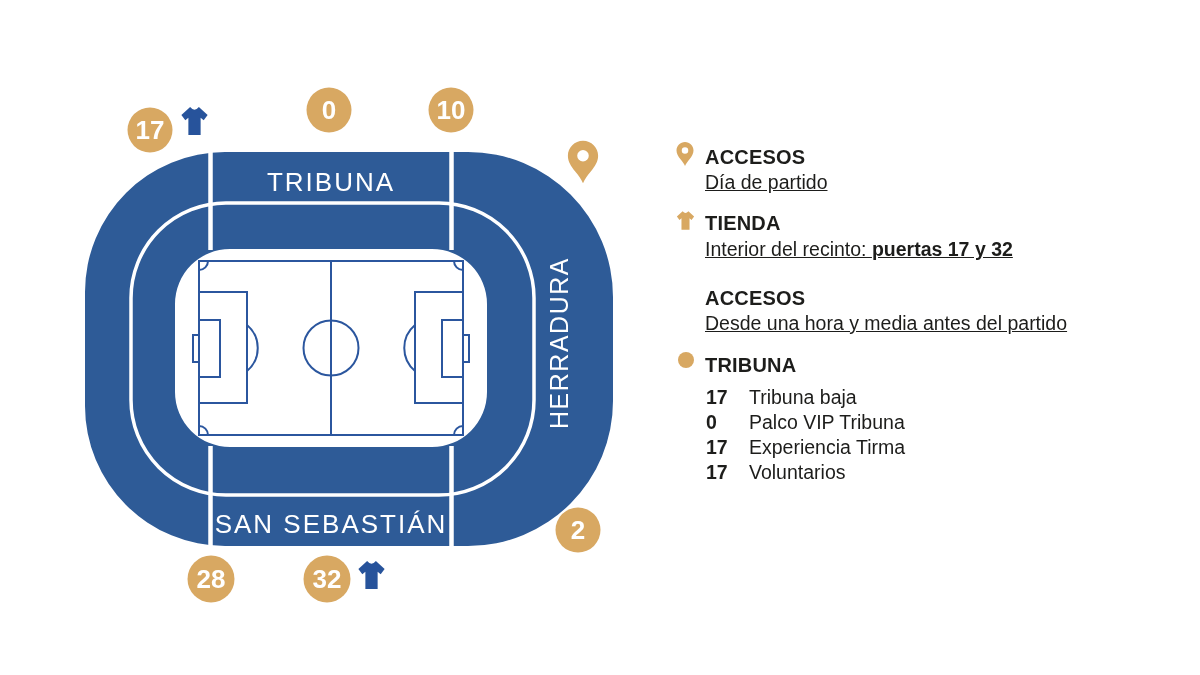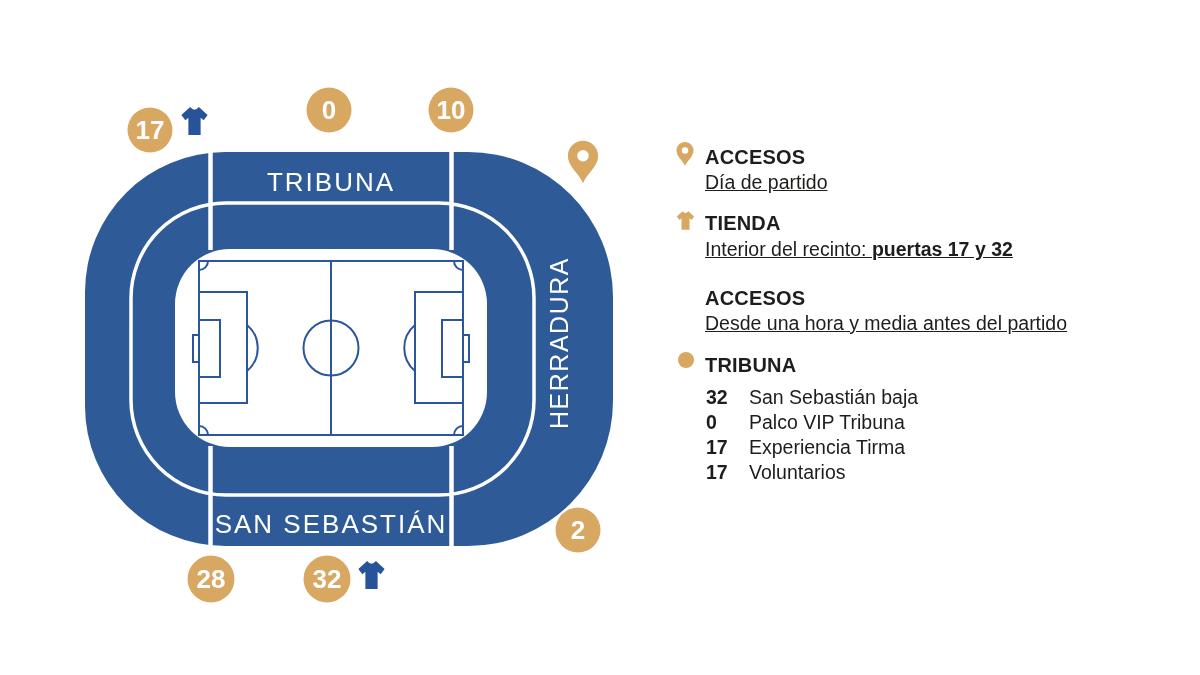--- a/index.html
+++ b/index.html
@@ -131,20 +131,20 @@
 
     <div class="legend-title" style="left:705px;top:287px">ACCESOS</div>
     <div class="legend-desc" style="left:705px;top:312px">Desde una hora y media antes del partido</div>
 
     <svg class="legend-icon" style="left:678px;top:352px" width="16" height="16" viewBox="0 0 16 16">
       <circle class="gold-fill" cx="8" cy="8" r="8"></circle>
     </svg>
     <div class="legend-title" style="left:705px;top:354px">TRIBUNA</div>
 
     <div class="gate-list">
-      <div class="gate-row"><span class="gate-num">32</span><span class="gate-label">San Sebastián baja</span></div>
+      <div class="gate-row"><span class="gate-num">17</span><span class="gate-label">Tribuna baja</span></div>
       <div class="gate-row"><span class="gate-num">0</span><span class="gate-label">Palco VIP Tribuna</span></div>
       <div class="gate-row"><span class="gate-num">17</span><span class="gate-label">Experiencia Tirma</span></div>
       <div class="gate-row"><span class="gate-num">17</span><span class="gate-label">Voluntarios</span></div>
     </div>
 
   </div>
 </div>
 
 </body></html>

